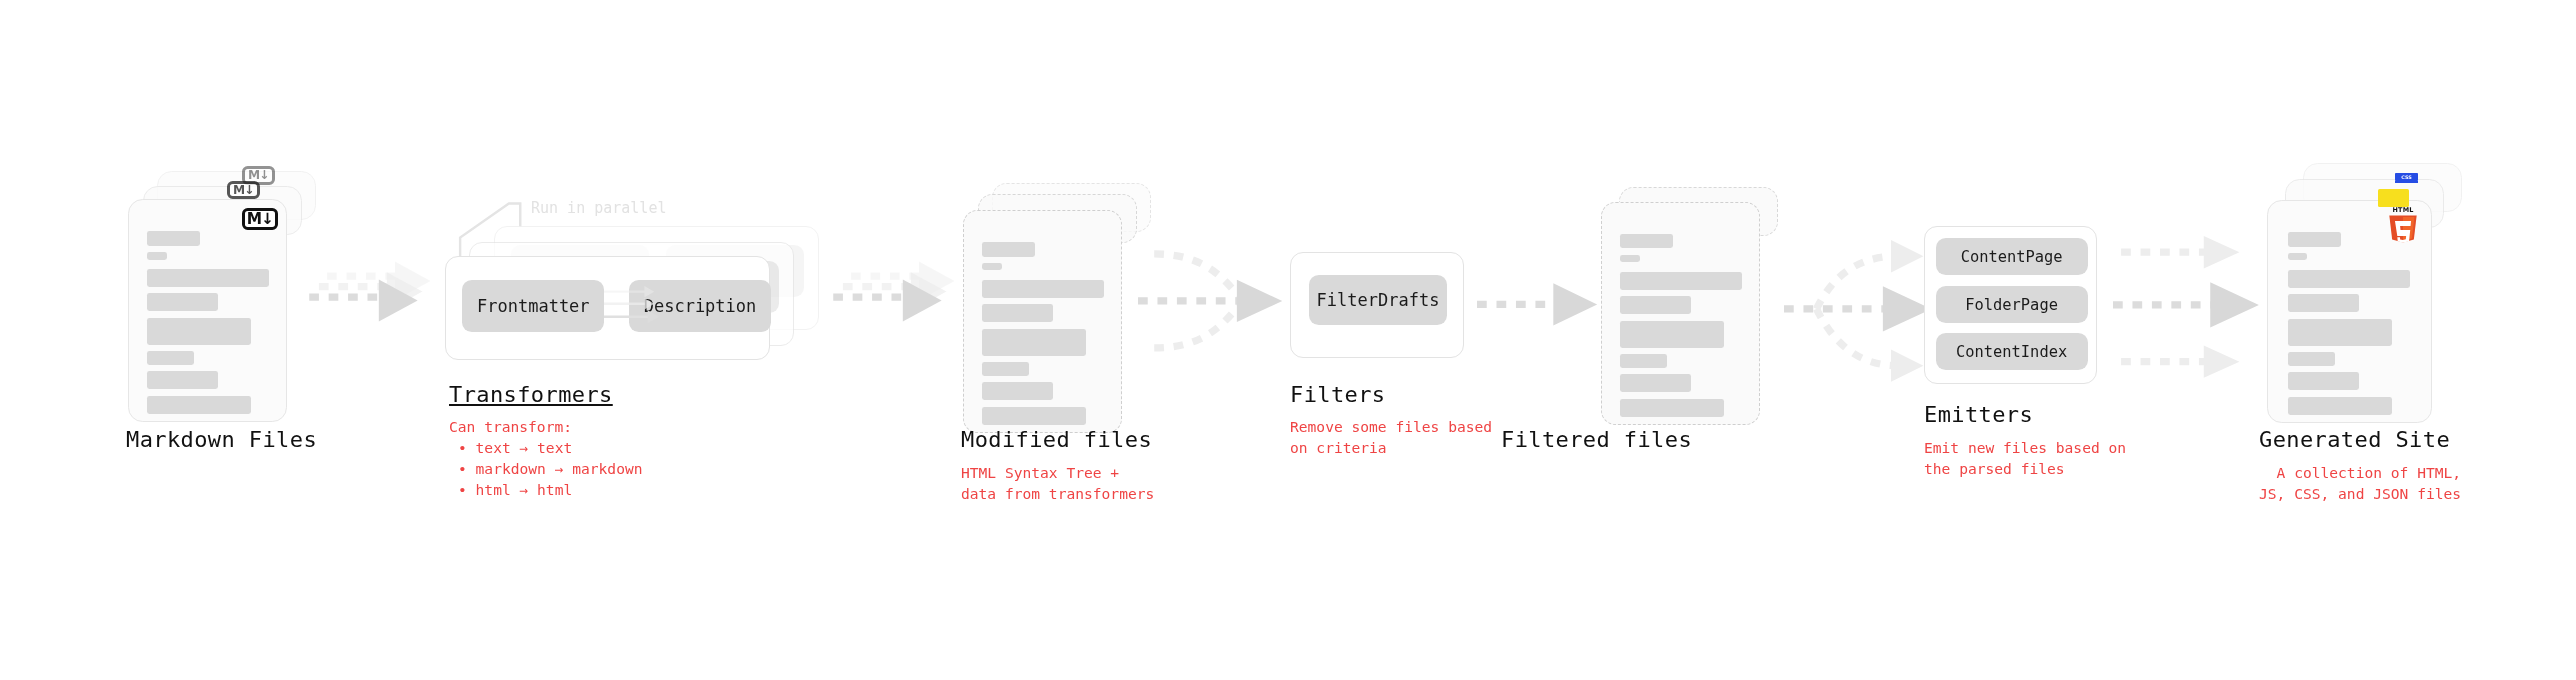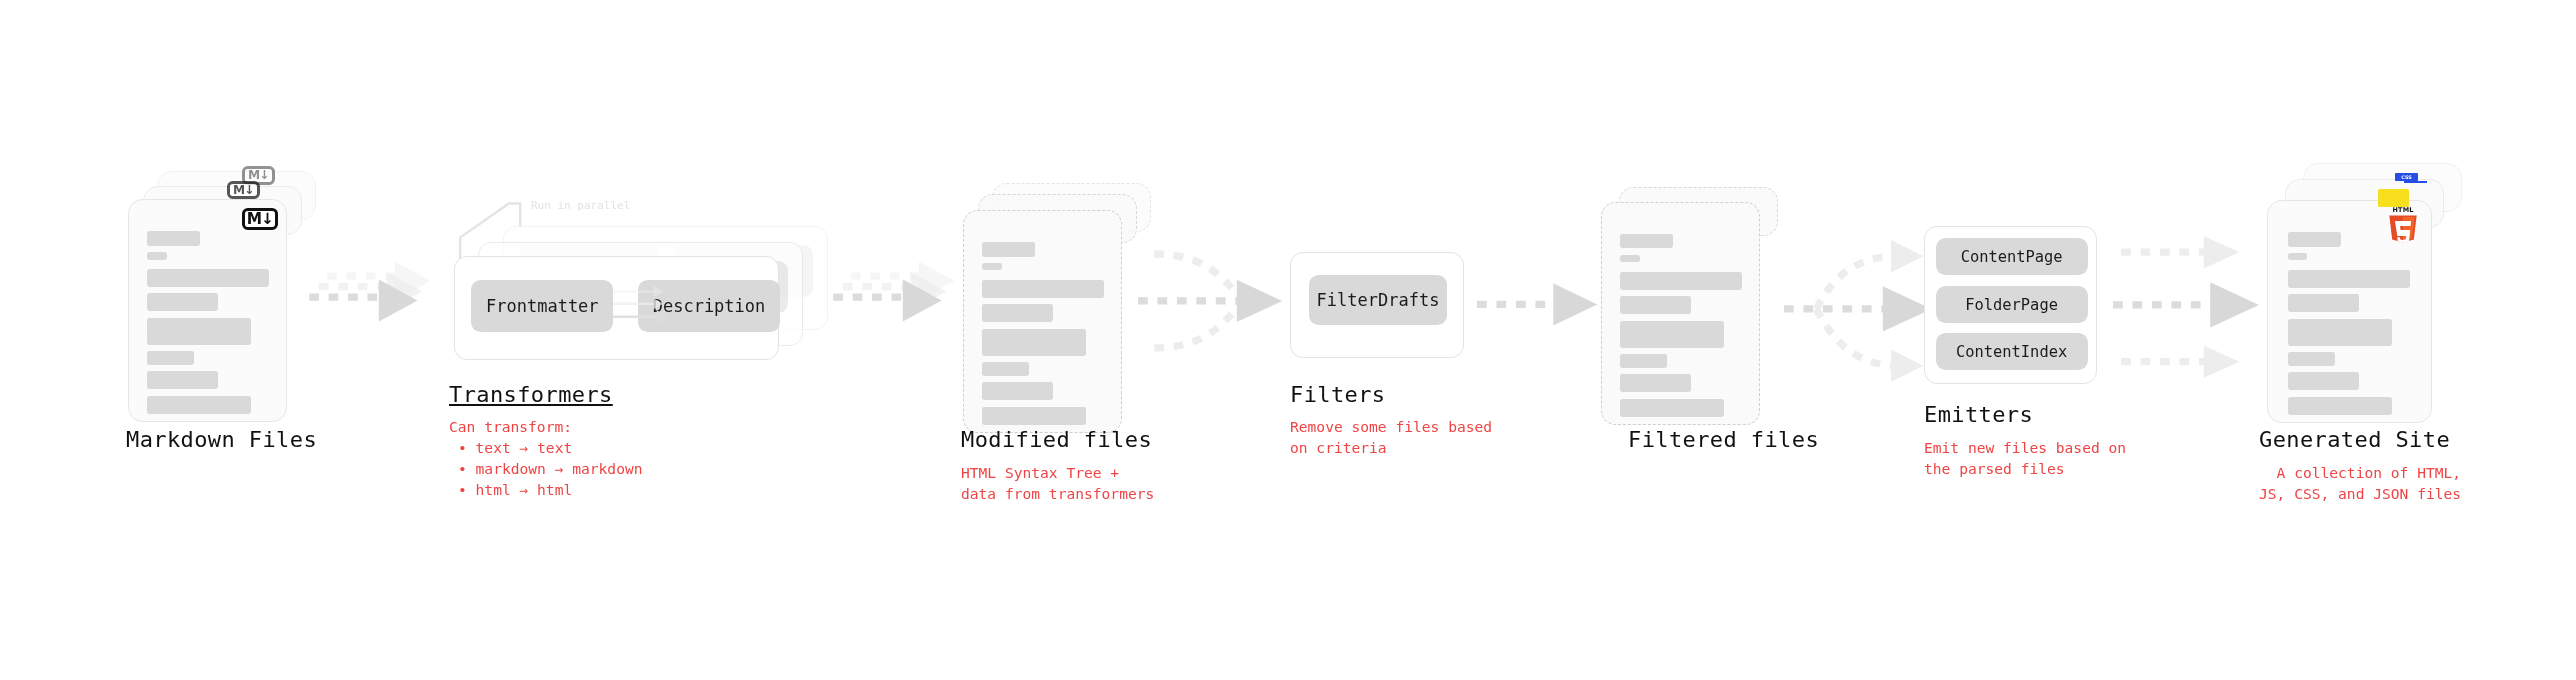--- a/index.html
+++ b/index.html
@@ -5,21 +5,21 @@
   * { box-sizing: border-box; margin: 0; padding: 0; }
   html, body {
     width: 2576px; height: 681px;
     background: #ffffff;
     font-family: "DejaVu Sans Mono", "Liberation Mono", monospace;
     overflow: hidden;
   }
   #stage { position: relative; width: 2576px; height: 681px; }
 
   
-  .abs { position: absolute; margin-left: 9px; }
+  .abs { position: absolute; }
 
   
   .docstack { position: absolute; }
   .doc {
     position: absolute;
     border-radius: 14.6px;
     background: #fbfbfb;
     border: 1.6px solid #e6e6e6;
   }
   .doc.dashed { border: 1.6px dashed #cfcfcf; background: #fafafa; }
@@ -79,21 +79,21 @@
   }
   .sub {
     position: absolute;
     font-size: 14.6px;
     line-height: 21px;
     color: #ef4444;
     white-space: pre;
   }
   .runlabel {
     position: absolute;
-    font-size: 11px;
+    font-size: 15px;
     color: #e2e2e2;
     white-space: nowrap;
   }
 
   svg { position: absolute; overflow: visible; }
   .dash { stroke: #dcdcdc; stroke-width: 9; stroke-dasharray: 12 12; fill: none; }
   .dash-faint { stroke: #ededed; stroke-width: 9; stroke-dasharray: 12 12; fill: none; }
   .head { fill: #d8d8d8; }
   .head-faint { fill: #ededed; }
   .thinarrow { stroke: #e0e0e0; stroke-width: 3; fill: none; }
@@ -248,21 +248,21 @@
       <div class="skel" style="left:18px; top:52px; width:19.5px; height:7.3px;"></div>
       <div class="skel" style="left:18px; top:69px; width:122px; height:18px;"></div>
       <div class="skel" style="left:18px; top:93px; width:71px; height:18px;"></div>
       <div class="skel" style="left:18px; top:118px; width:104px; height:27px;"></div>
       <div class="skel" style="left:18px; top:151px; width:47px; height:14px;"></div>
       <div class="skel" style="left:18px; top:171px; width:71px; height:18px;"></div>
       <div class="skel" style="left:18px; top:196px; width:104px; height:18px;"></div>
     </div>
   </div>
 
-  <div class="title" style="left:1628px; top:427px;text-align:right;">Filtered files</div>
+  <div class="title" style="left:1501px; top:427px;text-align:right;">Filtered files</div>
 
   <svg style="left:1784px; top:244px; width:154px; height:146px;" viewBox="0 0 190 180" width="154" height="146">
     <path class="dash" d="M0,80 H130"></path>
     <polygon class="head" points="122,52 182,80 122,108"></polygon>
     <path class="dash-faint" d="M40,80 C60,40 90,15 140,15"></path>
     <polygon class="head-faint" points="132,-5 172,15 132,35"></polygon>
     <path class="dash-faint" d="M40,80 C60,120 90,150 140,150"></path>
     <polygon class="head-faint" points="132,130 172,150 132,170"></polygon>
   </svg>
 

